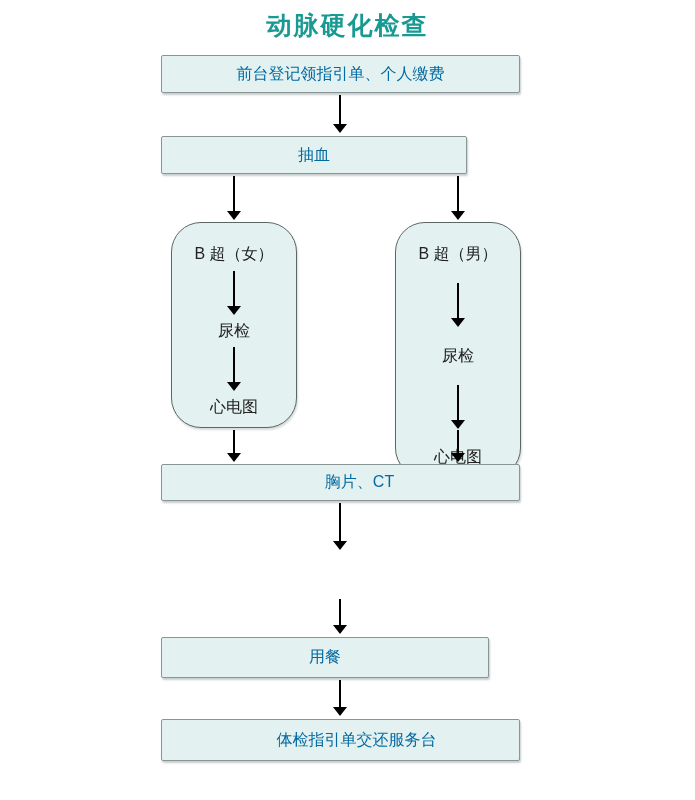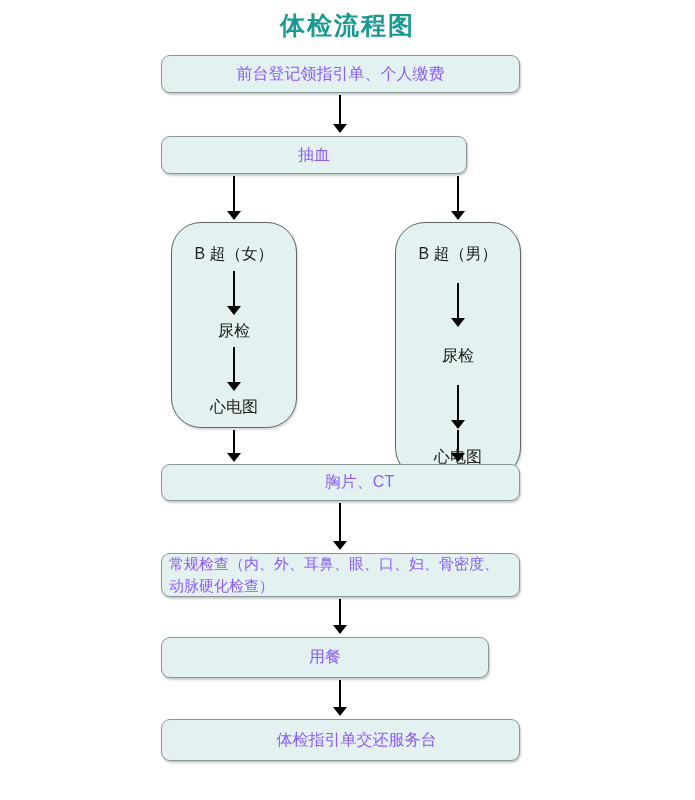--- a/index.html
+++ b/index.html
@@ -23,28 +23,28 @@
     text-align: center;
     font-size: 25px;
     font-weight: bold;
     letter-spacing: 2px;
     color: var(--title, #189a93);
   }
   .box {
     position: absolute;
     background: var(--box-fill, #e3f2f0);
     border: 1px solid var(--box-border, #8a9595);
-    border-radius: 9px;
+    border-radius: 2px;
     box-shadow: 1px 2px 2px rgba(70, 90, 90, 0.30);
     display: flex;
     align-items: center;
     justify-content: center;
-    text-align: left;
+    text-align: right;
     font-size: 16px;
-    color: #8b5cf6;
+    color: #0369a1;
     box-sizing: border-box;
   }
   .box.multiline {
     font-size: 15px;
     line-height: 1.45;
     padding: 2px 7px;
   }
   .roundbox {
     position: absolute;
     background: var(--box-fill, #e3f2f0);
@@ -90,21 +90,21 @@
     height: 44px;
     flex: 0 0 auto;
   }
   .box-label { display: inline-block; }
 </style>
 </head>
 <body>
 
 <div class="canvas">
 
-  <div class="title">体检流程图</div>
+  <div class="title">动脉硬化检查</div>
 
   <div class="box" style="left:161px; top:55px; width:359px; height:38px;">
     <span class="box-label">前台登记领指引单、个人缴费</span>
   </div>
 
   <div class="varrow" style="left:340px; top:95px; height:38px;">
       <i class="line"></i>
       <i class="head"></i>
     </div>
 
@@ -160,23 +160,20 @@
 
   <div class="box" style="left:161px; top:464px; width:359px; height:37px;padding-left:38px;">
     <span class="box-label">胸片、CT</span>
   </div>
 
   <div class="varrow" style="left:340px; top:503px; height:47px;">
       <i class="line"></i>
       <i class="head"></i>
     </div>
 
-  <div class="box multiline" style="left:161px; top:553px; width:359px; height:44px;">
-    <span class="box-label">常规检查（内、外、耳鼻、眼、口、妇、骨密度、动脉硬化检查）</span>
-  </div>
 
   <div class="varrow" style="left:340px; top:599px; height:35px;">
       <i class="line"></i>
       <i class="head"></i>
     </div>
 
   <div class="box" style="left:161px; top:637px; width:328px; height:41px;">
     <span class="box-label">用餐</span>
   </div>
 

